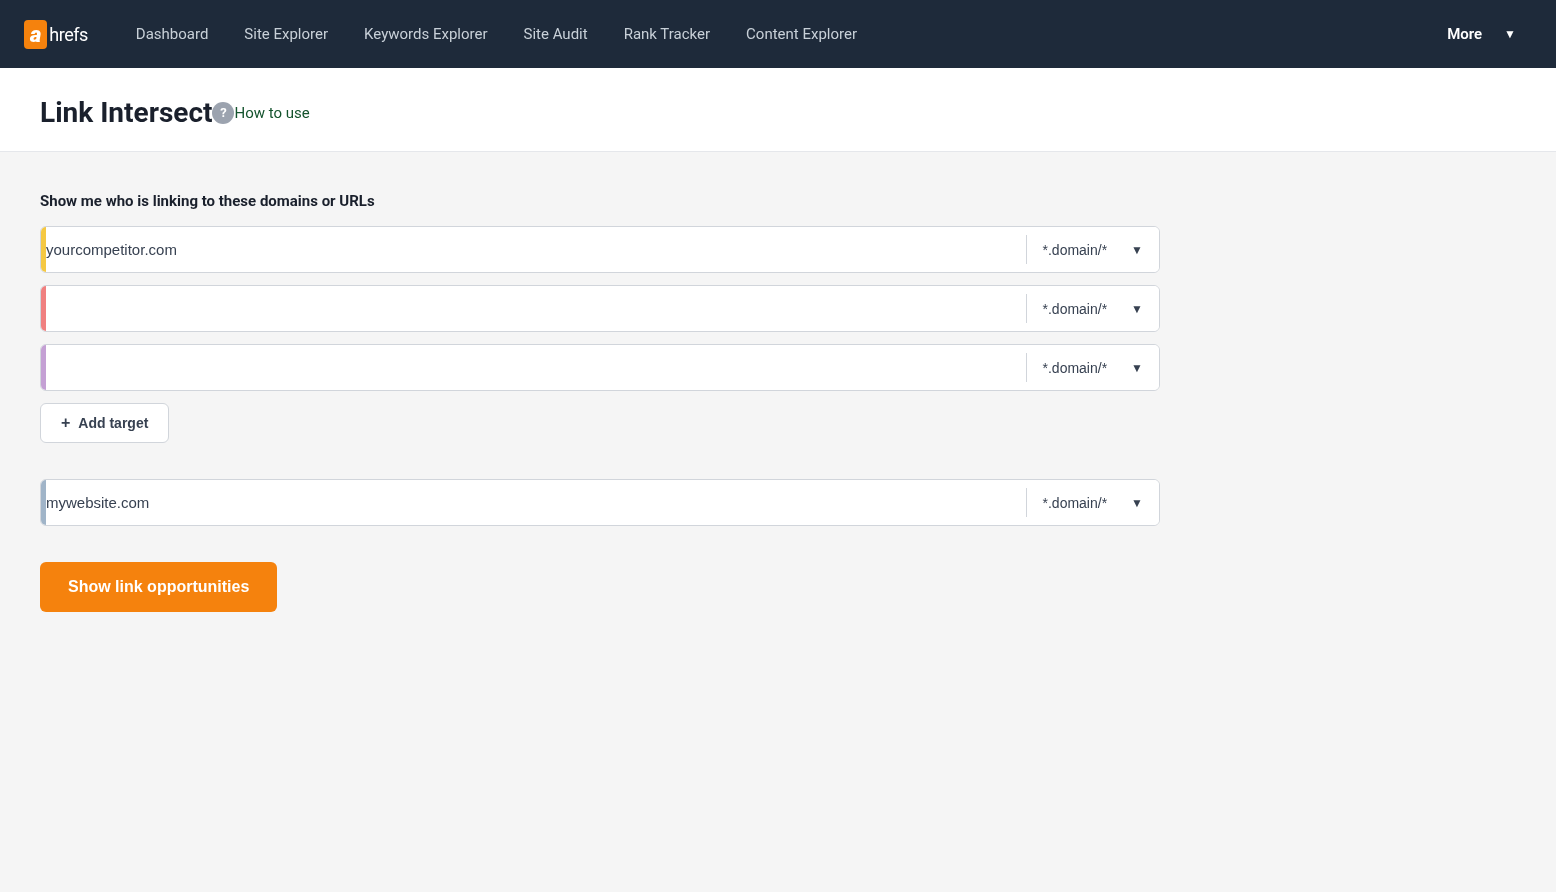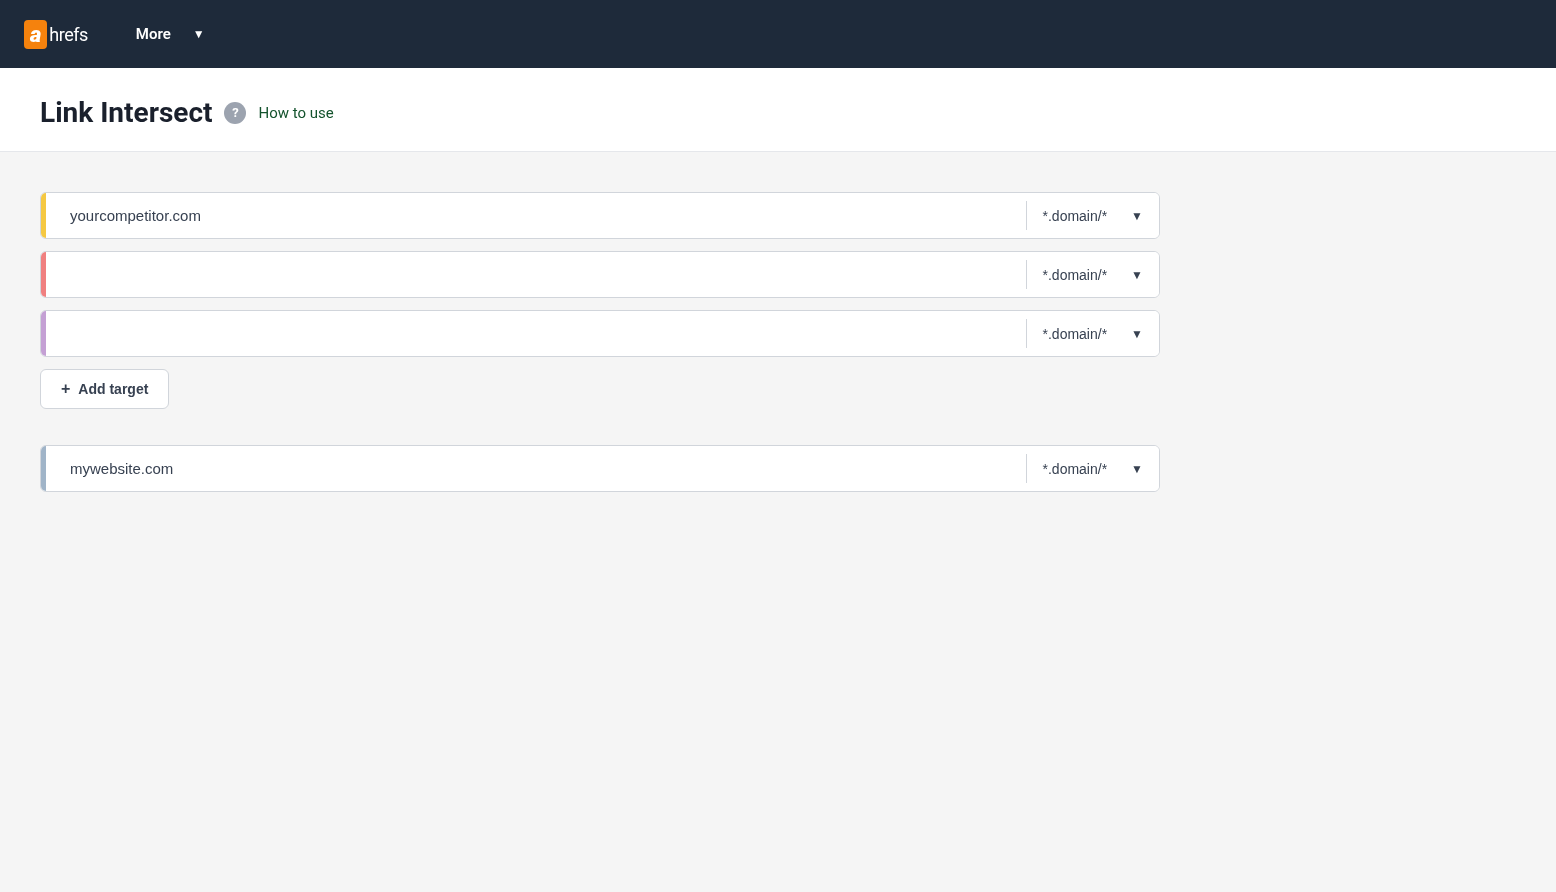--- a/index.html
+++ b/index.html
@@ -62,21 +62,20 @@
 
     
     .page-header {
       background: white;
       padding: 28px 40px 22px;
       border-bottom: 1px solid #e5e7eb;
     }
     .page-title-row {
       display: flex;
       align-items: center;
-      gap: 12px;
     }
     .page-title {
       font-size: 28px;
       font-weight: 700;
       color: #1a202c;
     }
     .help-icon {
       width: 22px;
       height: 22px;
       border-radius: 50%;
@@ -119,21 +118,21 @@
       width: 100%;
     }
     .input-color-bar {
       width: 5px;
       flex-shrink: 0;
     }
     .input-field {
       flex: 1;
       border: none;
       outline: none;
-      padding: 14px 24px;
+      padding: 14px 0;
       font-size: 15px;
       color: #374151;
       background: transparent;
     }
     .input-field::placeholder { color: #9ca3af; }
     .input-divider {
       width: 1px;
       background: #d1d5db;
       margin: 8px 0;
     }
@@ -187,37 +186,46 @@
     }
   </style>
 </head>
 <body>
 
 <nav>
   <div class="nav-logo">
     <span class="nav-logo-icon">a</span>
     <span class="nav-logo-text">hrefs</span>
   </div>
+  <div class="nav-items">
+    <span class="nav-item">Dashboard</span>
+    <span class="nav-item">Site Explorer</span>
+    <span class="nav-item">Keywords Explorer</span>
+    <span class="nav-item">Site Audit</span>
+    <span class="nav-item">Rank Tracker</span>
+    <span class="nav-item">Content Explorer</span>
+  </div>
   <div class="nav-more">
     <span>More</span>
     <span class="nav-more-chevron">▼</span>
   </div>
 </nav>
 
 <div class="page-header">
   <div class="page-title-row">
     <h1 class="page-title">Link Intersect</h1>
     <div class="help-icon">?</div>
     <span class="how-to-use">How to use</span>
   </div>
 </div>
 
 <div class="content">
 
   
+  <div class="section-label">Show me who is linking to these domains or URLs</div>
 
   
   <div class="input-row">
     <div class="input-color-bar" style="background:#f5c842;"></div>
     <input class="input-field" type="text" value="yourcompetitor.com" style="">
     <div class="input-divider"></div>
     <button class="input-dropdown">
       <span>*.domain/*</span>
       <span class="dropdown-chevron">▼</span>
     </button>
@@ -258,14 +266,15 @@
     <div class="input-color-bar" style="background:#a0b4c8;"></div>
     <input class="input-field" type="text" value="mywebsite.com" style="">
     <div class="input-divider"></div>
     <button class="input-dropdown">
       <span>*.domain/*</span>
       <span class="dropdown-chevron">▼</span>
     </button>
   </div>
 
   
+  <button class="show-btn">Show link opportunities</button>
 
 </div>
 
 </body></html>

